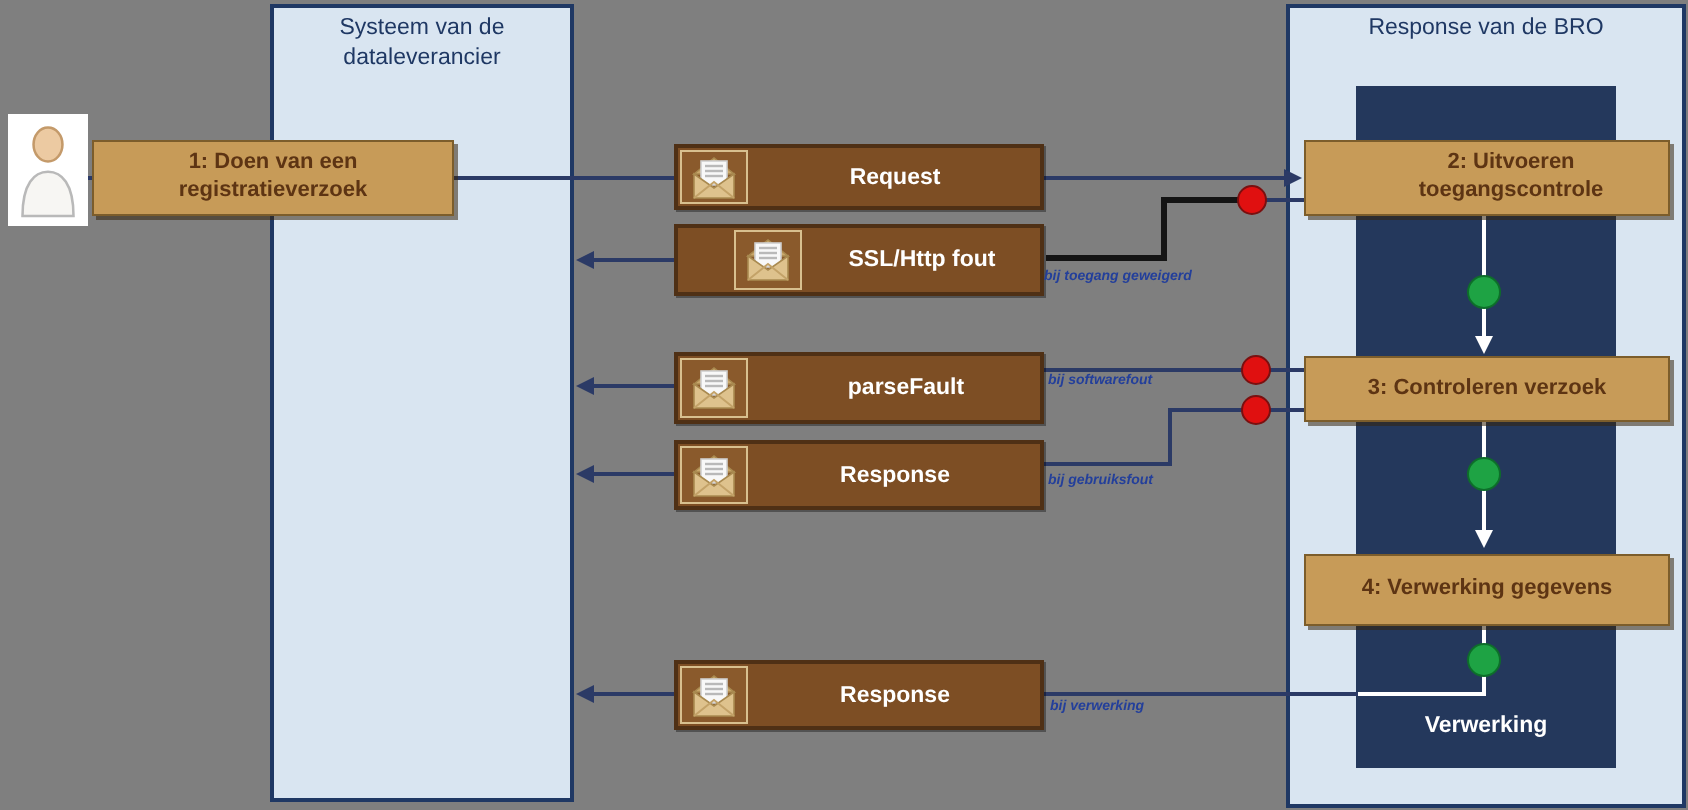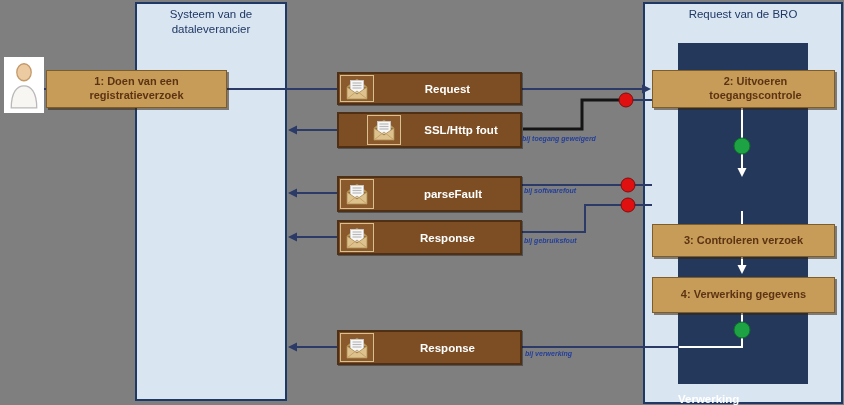--- a/index.html
+++ b/index.html
@@ -6,32 +6,32 @@
   .stage{
     position:relative;width:844px;height:405px;overflow:hidden;
     background:#7f7f7f;
     font-family:"Liberation Sans",sans-serif;
   }
   .panel{position:absolute;background:#d9e5f1;border:2px solid #1f3864;box-sizing:border-box;z-index:1;}
   .panel-left{left:135px;top:2px;width:152px;height:399px;}
   .panel-right{left:643px;top:2px;width:200px;height:402px;}
   .panel-title{color:#1f3864;font-weight:normal;font-size:11.5px;line-height:1.3;text-align:center;padding:3px 8px 0;}
   .process{position:absolute;left:678px;top:43px;width:130px;height:341px;background:#24385c;z-index:1;}
-  .process-label{position:absolute;left:678px;top:357px;width:130px;color:#ffffff;font-weight:bold;font-size:11.5px;z-index:3;margin-top:36px;}
+  .process-label{position:absolute;left:678px;top:357px;width:130px;text-align:center;color:#ffffff;font-weight:bold;font-size:11.5px;z-index:3;}
   .layer{position:absolute;left:0;top:0;z-index:2;}
   .actor{position:absolute;left:4px;top:57px;width:40px;height:56px;background:#ffffff;z-index:3;display:flex;align-items:center;justify-content:center;}
   .task{
     position:absolute;background:#c79b58;border:1px solid #7c5d2b;box-sizing:border-box;
     box-shadow:2px 2px 0 rgba(52,37,12,0.55);
     display:flex;align-items:center;justify-content:center;text-align:center;
     color:#5d3413;font-weight:bold;font-size:11px;line-height:1.25;z-index:3;padding:1px 4px;
   }
   .task-1{left:46px;top:70px;width:181px;height:38px;}
   .task-2{left:652px;top:70px;width:183px;height:38px;padding-left:28px;}
-  .task-3{left:652px;top:178px;width:183px;height:33px;margin-top:46px;}
+  .task-3{left:652px;top:178px;width:183px;height:33px;}
   .task-4{left:652px;top:277px;width:183px;height:36px;}
   .msg{
     position:absolute;left:337px;width:185px;background:#7d4e24;border:2px solid #4f3015;
     box-sizing:border-box;display:flex;box-shadow:1px 1px 0 rgba(0,0,0,0.35);z-index:3;
   }
   .msg-request{top:72px;height:33px;}
   .msg-ssl{top:112px;height:36px;padding-left:27px;}
   .msg-parsefault{top:176px;height:36px;gap:11px;}
   .msg-response-mid{top:220px;height:35px;}
   .msg-response-bottom{top:330px;height:35px;}
@@ -52,21 +52,21 @@
 </style>
 </head>
 <body>
 
 <div class="stage">
 
   <div class="panel panel-left">
     <div class="panel-title">Systeem van de dataleverancier</div>
   </div>
   <div class="panel panel-right">
-    <div class="panel-title">Request van de BRO</div>
+    <div class="panel-title">Response van de BRO</div>
   </div>
   <div class="process"></div>
   <div class="process-label">Verwerking</div>
 
   <svg class="layer" width="844" height="405" viewBox="0 0 844 405">
     <g>
       <line class="nv" x1="38" y1="89" x2="644" y2="89"></line>
       <polygon class="nvfill" points="651,89 642,84.5 642,93.5"></polygon>
       <line class="nv" x1="626" y1="100" x2="652" y2="100"></line>
     </g>

